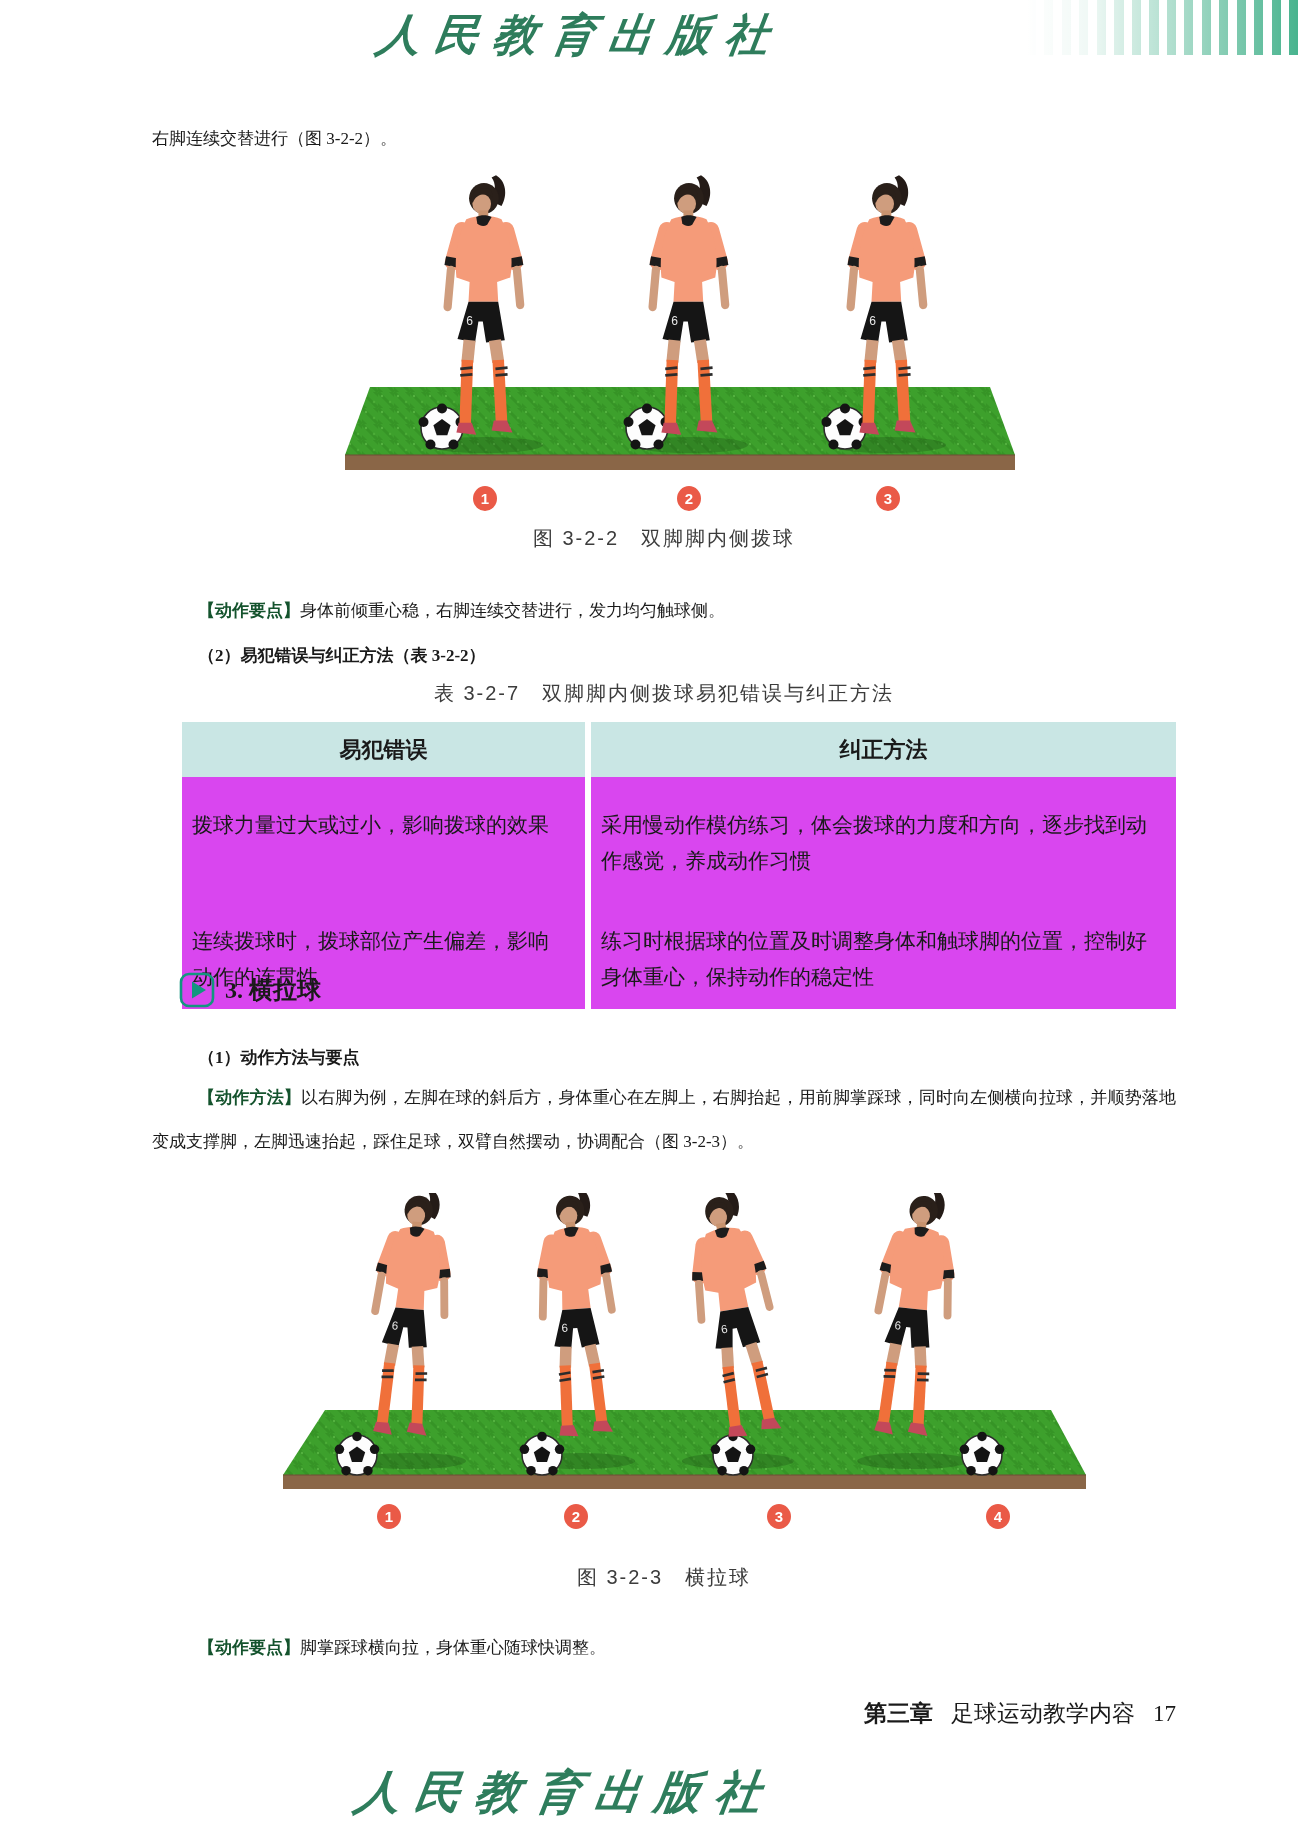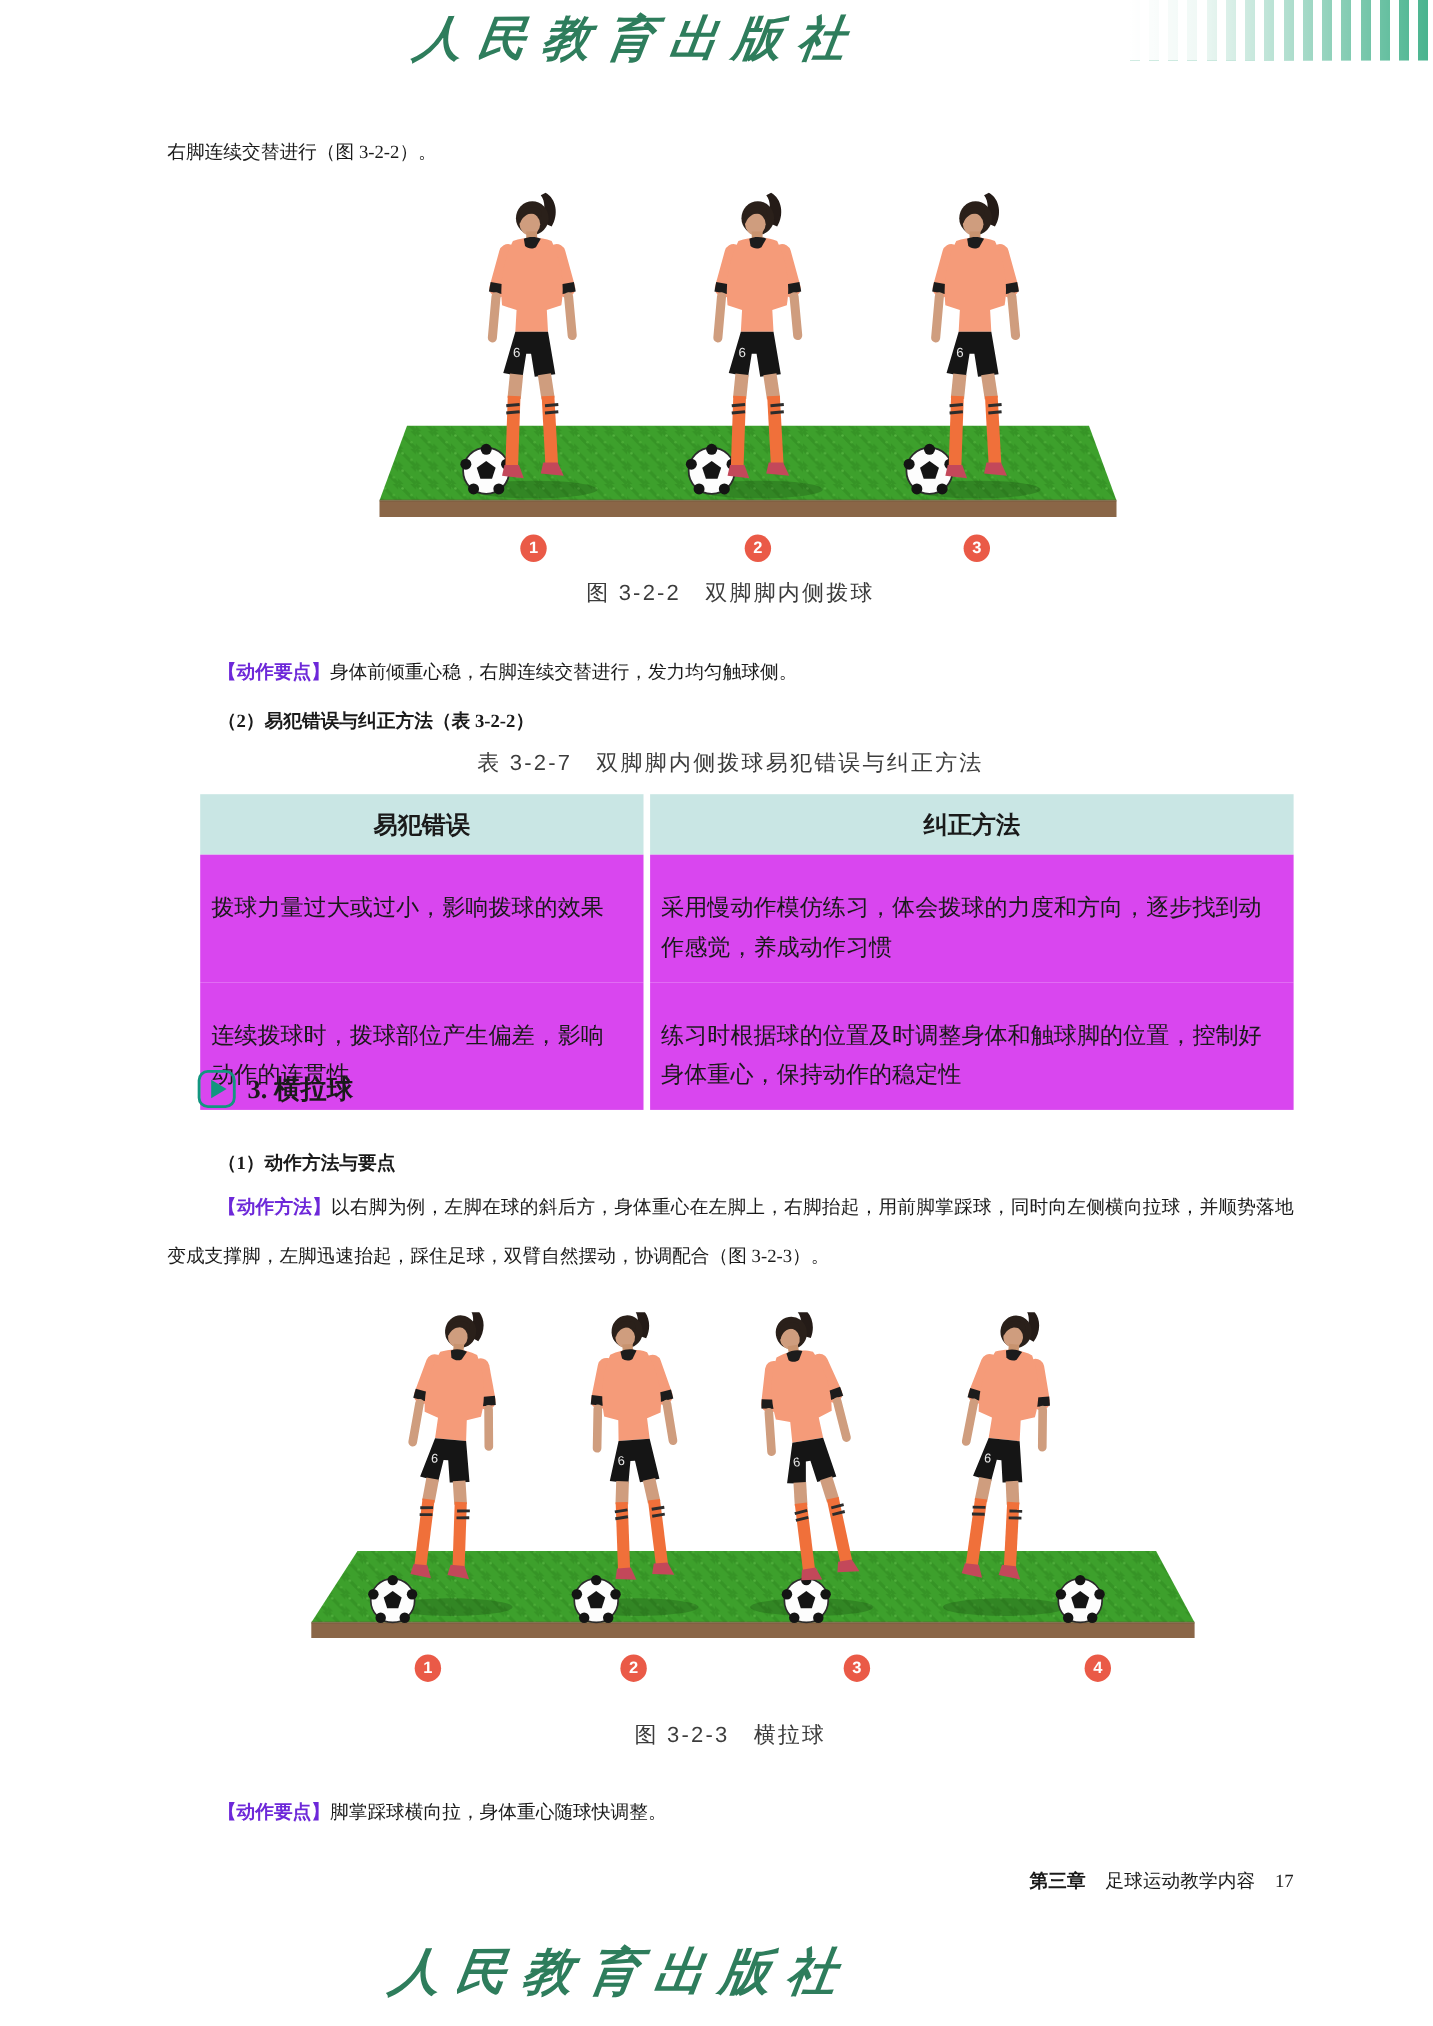--- a/index.html
+++ b/index.html
@@ -16,21 +16,21 @@
   .stripes{position:absolute;top:0;right:0;width:276px;height:55px;
            background:repeating-linear-gradient(90deg,#45b28c 0 9px,#ffffff 9px 17.5px);}
   .stripes::after{content:"";position:absolute;inset:0;
            background:linear-gradient(90deg,#fff 0%,rgba(255,255,255,.92) 22%,
                       rgba(255,255,255,.55) 55%,rgba(255,255,255,0) 100%);}
 
   
   .body-text{position:absolute;left:152px;width:1024px;font-size:17px;line-height:44px;}
   .intro{top:100px;}
   .indent{text-indent:46px;}
-  .green-label{color:#6d28d9;font-weight:bold;}
+  .green-label{color:#14532d;font-weight:bold;}
   .keypoints1{top:572px;}
   .heading-errors{top:617px;font-weight:bold;}
   .heading-method{top:1019px;font-weight:bold;}
   .method-para{top:1059px;text-align:justify;}
   .keypoints2{top:1609px;}
 
   .fig-caption{position:absolute;left:152px;width:1024px;text-align:center;
          font-family:"Liberation Sans","DejaVu Sans",sans-serif;
          font-size:20px;color:#3c3c3c;letter-spacing:2px;}
   .caption1{top:525px;}
@@ -52,21 +52,21 @@
   .err-table .th{background:#c9e6e4;height:55px;display:flex;align-items:center;
         justify-content:center;font-weight:bold;font-size:22px;}
   .err-table .td{background:#d946ef;padding:30px 16px 14px 10px;line-height:36px;}
 
   
   .section3{position:absolute;left:179px;top:972px;display:flex;align-items:center;gap:10px;}
   .section3 .sec-title{font-size:24px;font-weight:bold;}
   .play-icon{width:36px;height:36px;display:block;}
 
   
-  .page-footer{position:absolute;top:1698px;right:127px;font-size:17px;white-space:nowrap;}
+  .page-footer{position:absolute;top:1698px;right:127px;font-size:23px;white-space:nowrap;}
   .page-footer .chapter{font-weight:bold;margin-right:18px;}
   .page-footer .pageno{margin-left:18px;}
 </style>
 </head>
 <body>
 
 <div class="page">
 
   <svg width="0" height="0" style="position:absolute" aria-hidden="true">
     <defs>

